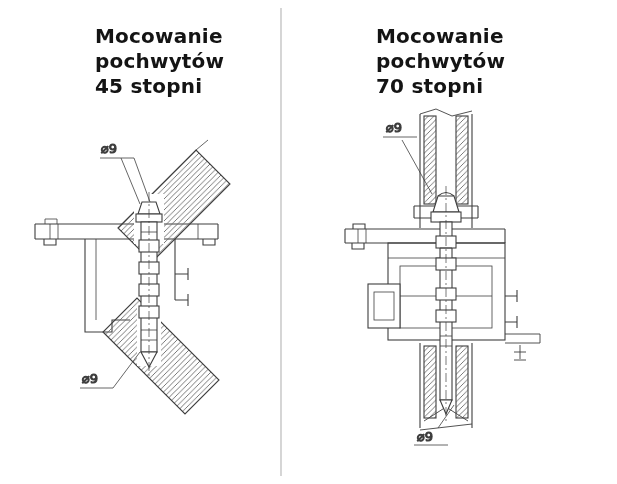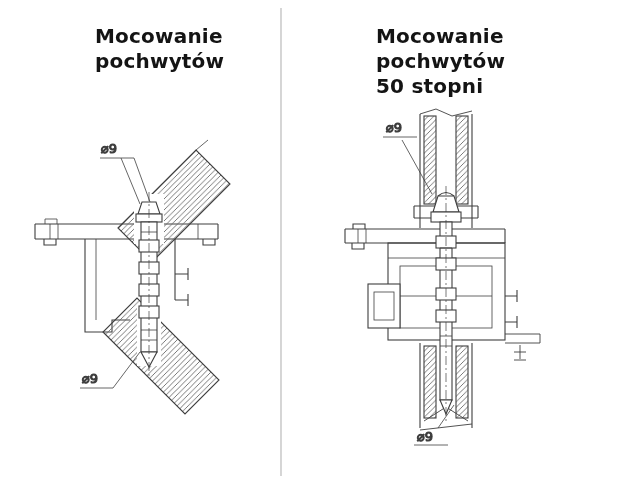--- a/index.html
+++ b/index.html
@@ -13,26 +13,27 @@
   svg text.dim{font:13px "DejaVu Sans","Liberation Sans",sans-serif;fill:#1c1c1c;}
 </style>
 </head>
 <body>
 
 <div class="stage">
 
   <div class="title title-left">
     <span>Mocowanie</span>
     <span>pochwytów</span>
+    <span>45 stopni</span>
   </div>
 
   <div class="title title-right">
     <span>Mocowanie</span>
     <span>pochwytów</span>
-    <span>50 stopni</span>
+    <span>70 stopni</span>
   </div>
 
   <svg class="drawing" width="617" height="484" viewBox="0 0 617 484">
     <defs>
       <pattern id="hatch" patternUnits="userSpaceOnUse" width="5.5" height="5.5">
         <path d="M-1,6.5 L6.5,-1" stroke="#6a6a6a" stroke-width="0.9" fill="none"></path>
       </pattern>
     </defs>
 
     <line x1="281" y1="8" x2="281" y2="476" stroke="#c4c4c4" stroke-width="1.4"></line>

